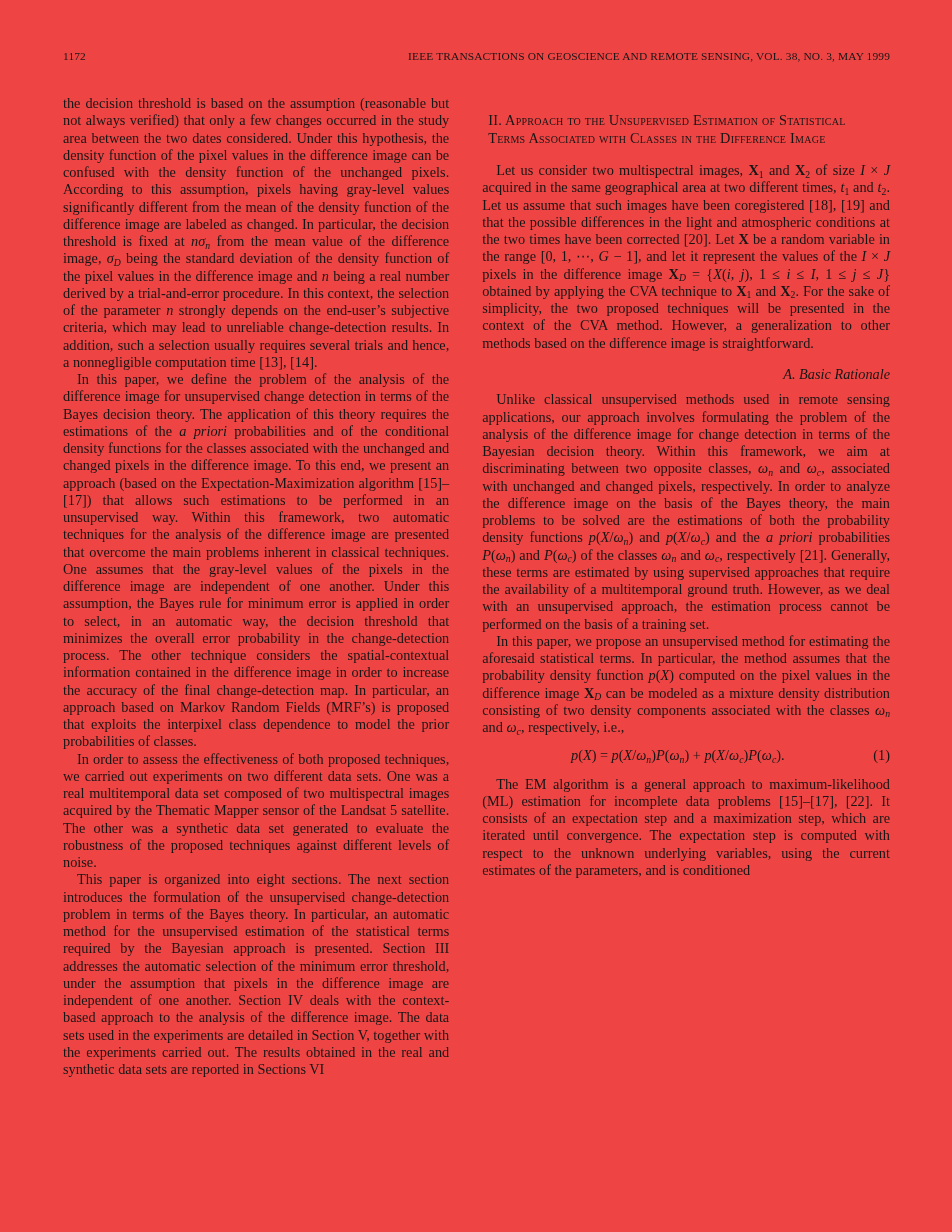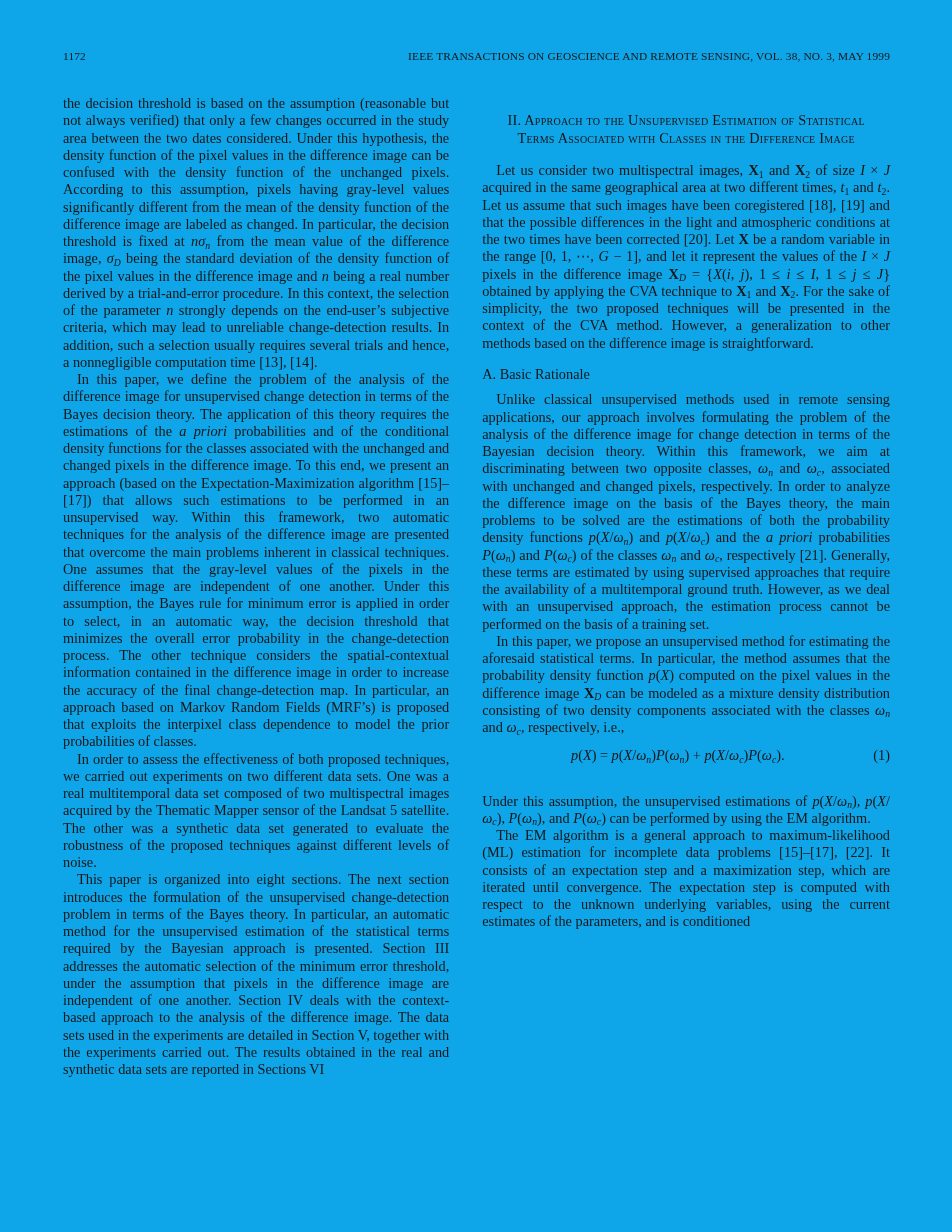--- a/index.html
+++ b/index.html
@@ -12,21 +12,21 @@
     height: 1232px;
     overflow: hidden;
     font-family: "Liberation Serif", "DejaVu Serif", serif;
     color: #161616;
   }
   .page {
     box-sizing: border-box;
     width: 952px;
     height: 1232px;
     padding: 50px 62px 0 63px;
-    background: #0ea5e9;
+    background: #ef4444;
   }
   .running-header {
     display: flex;
     justify-content: space-between;
     align-items: baseline;
     font-size: 11.4px;
     letter-spacing: 0.15px;
     white-space: nowrap;
   }
   .columns {
@@ -38,35 +38,36 @@
   }
   .col-left  { width: 394px; }
   .col-right { width: 416px; }
   .col p {
     margin: 0;
     text-align: justify;
     text-indent: 14px;
   }
   .col p.noindent { text-indent: 0; }
   .sec-heading {
-    text-align: center;
+    text-align: left;
     font-variant: small-caps;
     letter-spacing: 0.25px;
     margin: 17px 6px 15px 6px;
     line-height: 17.5px;
   }
   .sub-heading {
+    font-style: italic;
     margin: 14px 0 8px 0;
-    text-align: left;
+    text-align: right;
     line-height: 17.5px;
   }
   .equation {
     display: flex;
     align-items: center;
-    margin: 11px 0 28px 0;
+    margin: 11px 0 11px 0;
   }
   .eq-body { flex: 1; text-align: center; }
   .eq-num  { text-align: right; }
   sub {
     font-size: 68%;
     line-height: 0;
     position: relative;
     vertical-align: baseline;
     top: 0.28em;
   }
@@ -99,20 +100,19 @@
       <div class="sub-heading">A. Basic Rationale</div>
 
       <p>Unlike classical unsupervised methods used in remote sensing applications, our approach involves formulating the problem of the analysis of the difference image for change detection in terms of the Bayesian decision theory. Within this framework, we aim at discriminating between two opposite classes, <i>ω<sub>n</sub></i> and <i>ω<sub>c</sub></i>, associated with unchanged and changed pixels, respectively. In order to analyze the difference image on the basis of the Bayes theory, the main problems to be solved are the estimations of both the probability density functions <i>p</i>(<i>X</i>/<i>ω<sub>n</sub></i>) and <i>p</i>(<i>X</i>/<i>ω<sub>c</sub></i>) and the <i>a priori</i> probabilities <i>P</i>(<i>ω<sub>n</sub></i>) and <i>P</i>(<i>ω<sub>c</sub></i>) of the classes <i>ω<sub>n</sub></i> and <i>ω<sub>c</sub></i>, respectively [21]. Generally, these terms are estimated by using supervised approaches that require the availability of a multitemporal ground truth. However, as we deal with an unsupervised approach, the estimation process cannot be performed on the basis of a training set.</p>
       <p>In this paper, we propose an unsupervised method for estimating the aforesaid statistical terms. In particular, the method assumes that the probability density function <i>p</i>(<i>X</i>) computed on the pixel values in the difference image <b>X</b><sub><i>D</i></sub> can be modeled as a mixture density distribution consisting of two density components associated with the classes <i>ω<sub>n</sub></i> and <i>ω<sub>c</sub></i>, respectively, i.e.,</p>
 
       <div class="equation">
         <span class="eq-body"><i>p</i>(<i>X</i>) = <i>p</i>(<i>X</i>/<i>ω<sub>n</sub></i>)<i>P</i>(<i>ω<sub>n</sub></i>) + <i>p</i>(<i>X</i>/<i>ω<sub>c</sub></i>)<i>P</i>(<i>ω<sub>c</sub></i>).</span>
         <span class="eq-num">(1)</span>
       </div>
 
-      <p class="noindent">Under this assumption, the unsupervised estimations of <i>p</i>(<i>X</i>/<i>ω<sub>n</sub></i>), <i>p</i>(<i>X</i>/<i>ω<sub>c</sub></i>), <i>P</i>(<i>ω<sub>n</sub></i>), and <i>P</i>(<i>ω<sub>c</sub></i>) can be performed by using the EM algorithm.</p>
 
 
       <p>The EM algorithm is a general approach to maximum-likelihood (ML) estimation for incomplete data problems [15]–[17], [22]. It consists of an expectation step and a maximization step, which are iterated until convergence. The expectation step is computed with respect to the unknown underlying variables, using the current estimates of the parameters, and is conditioned</p>
     </div>
 
   </div>
 </div>
 
 </body></html>

